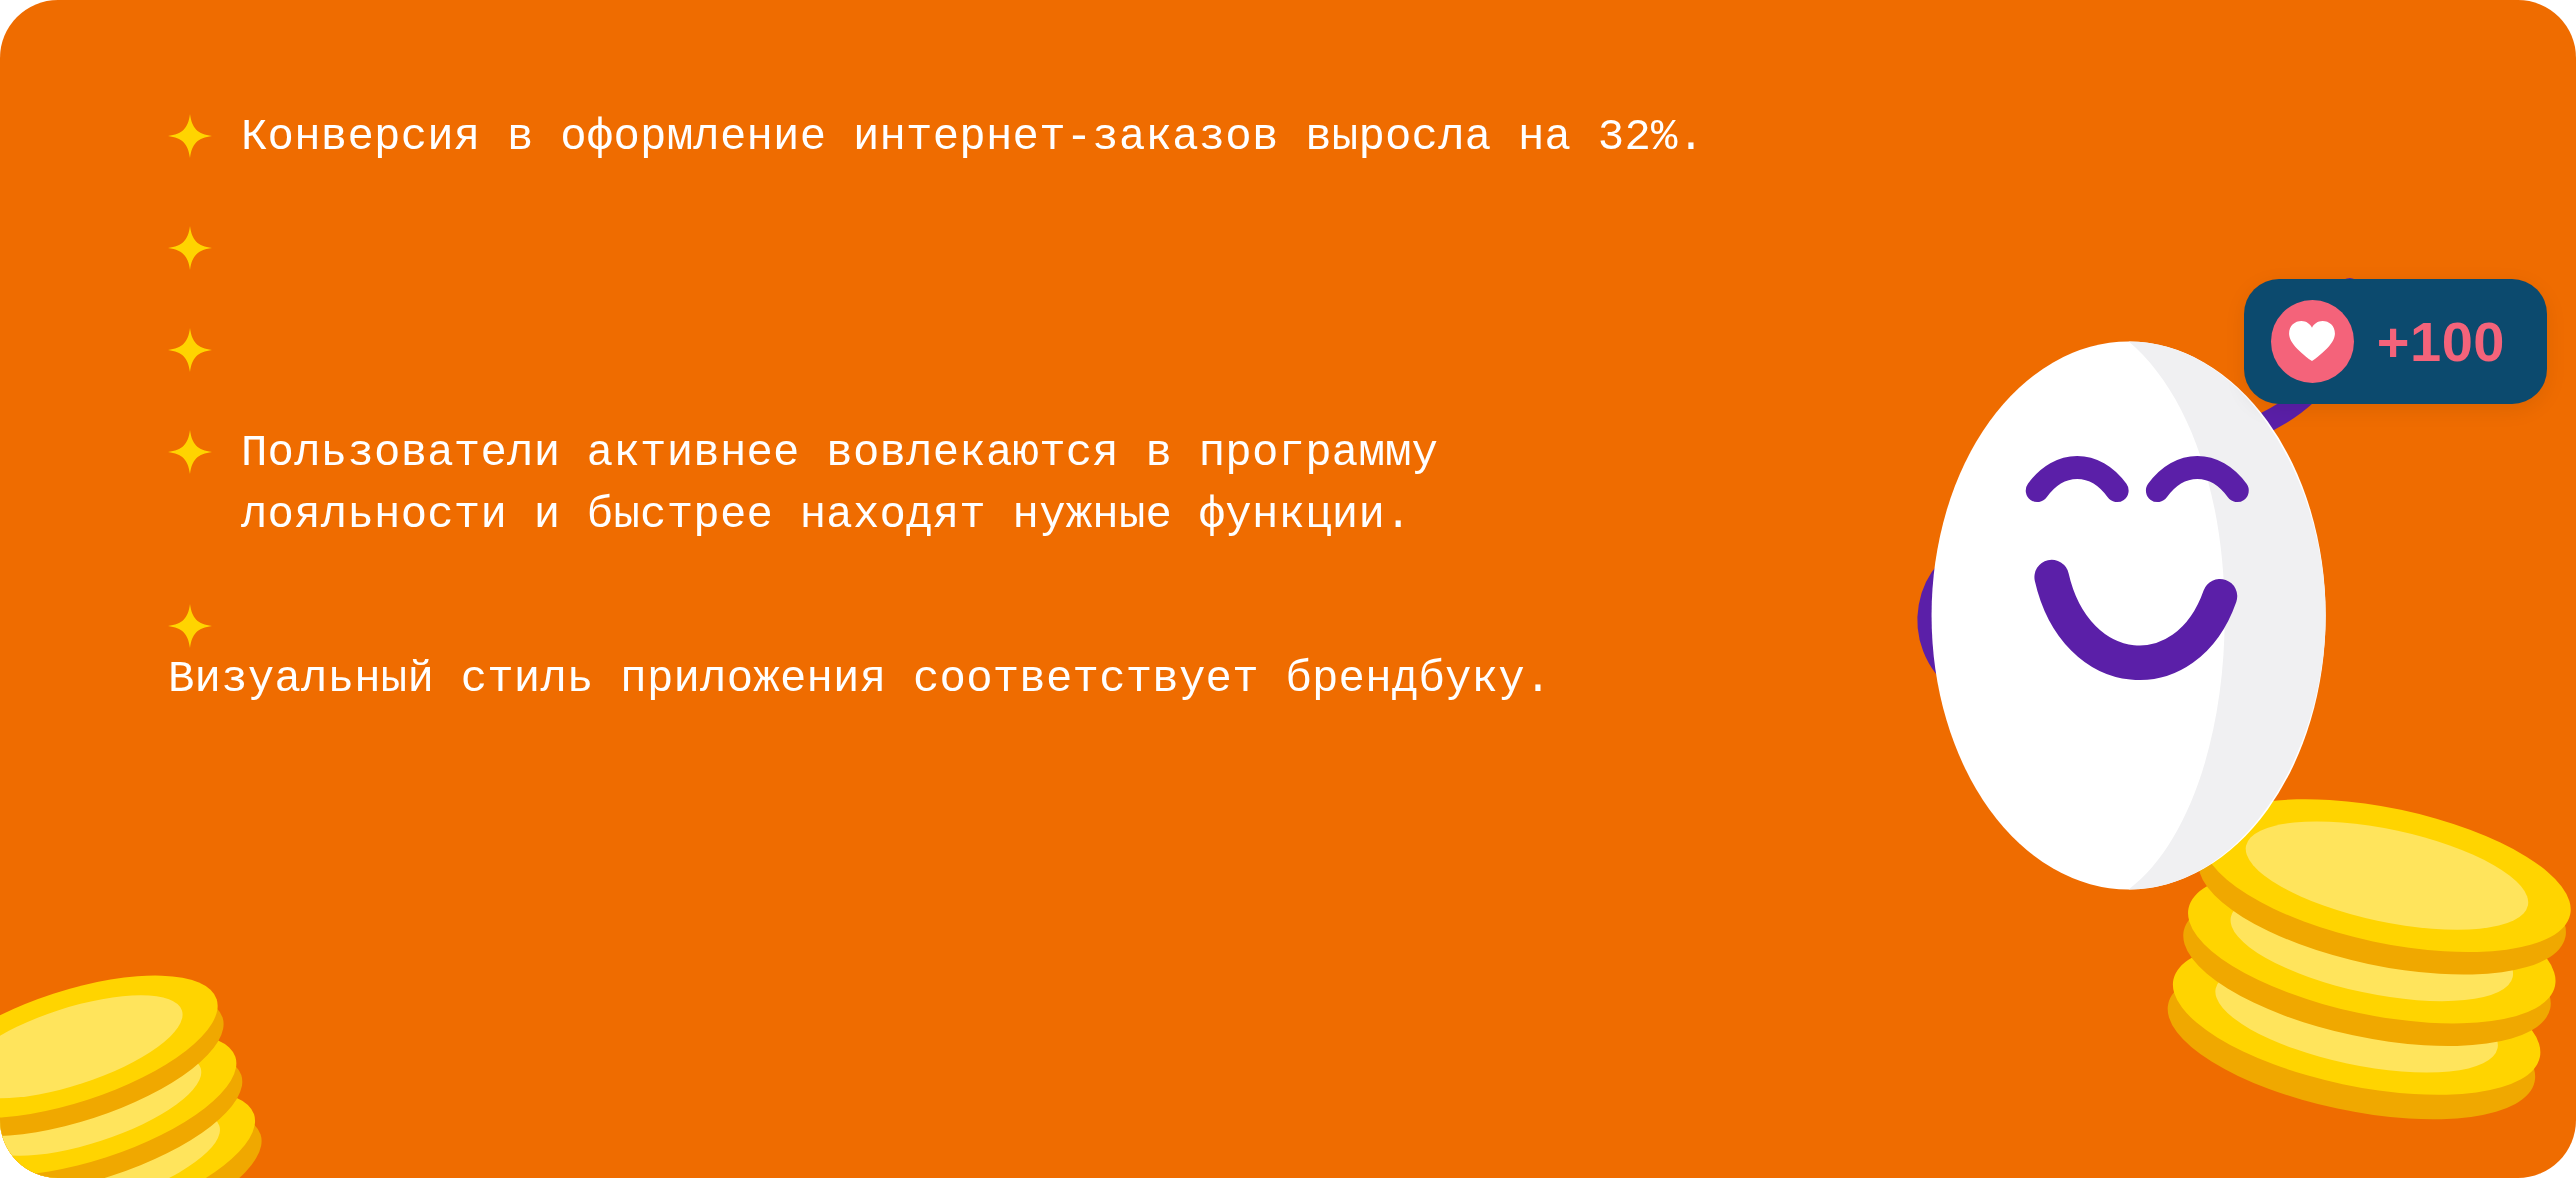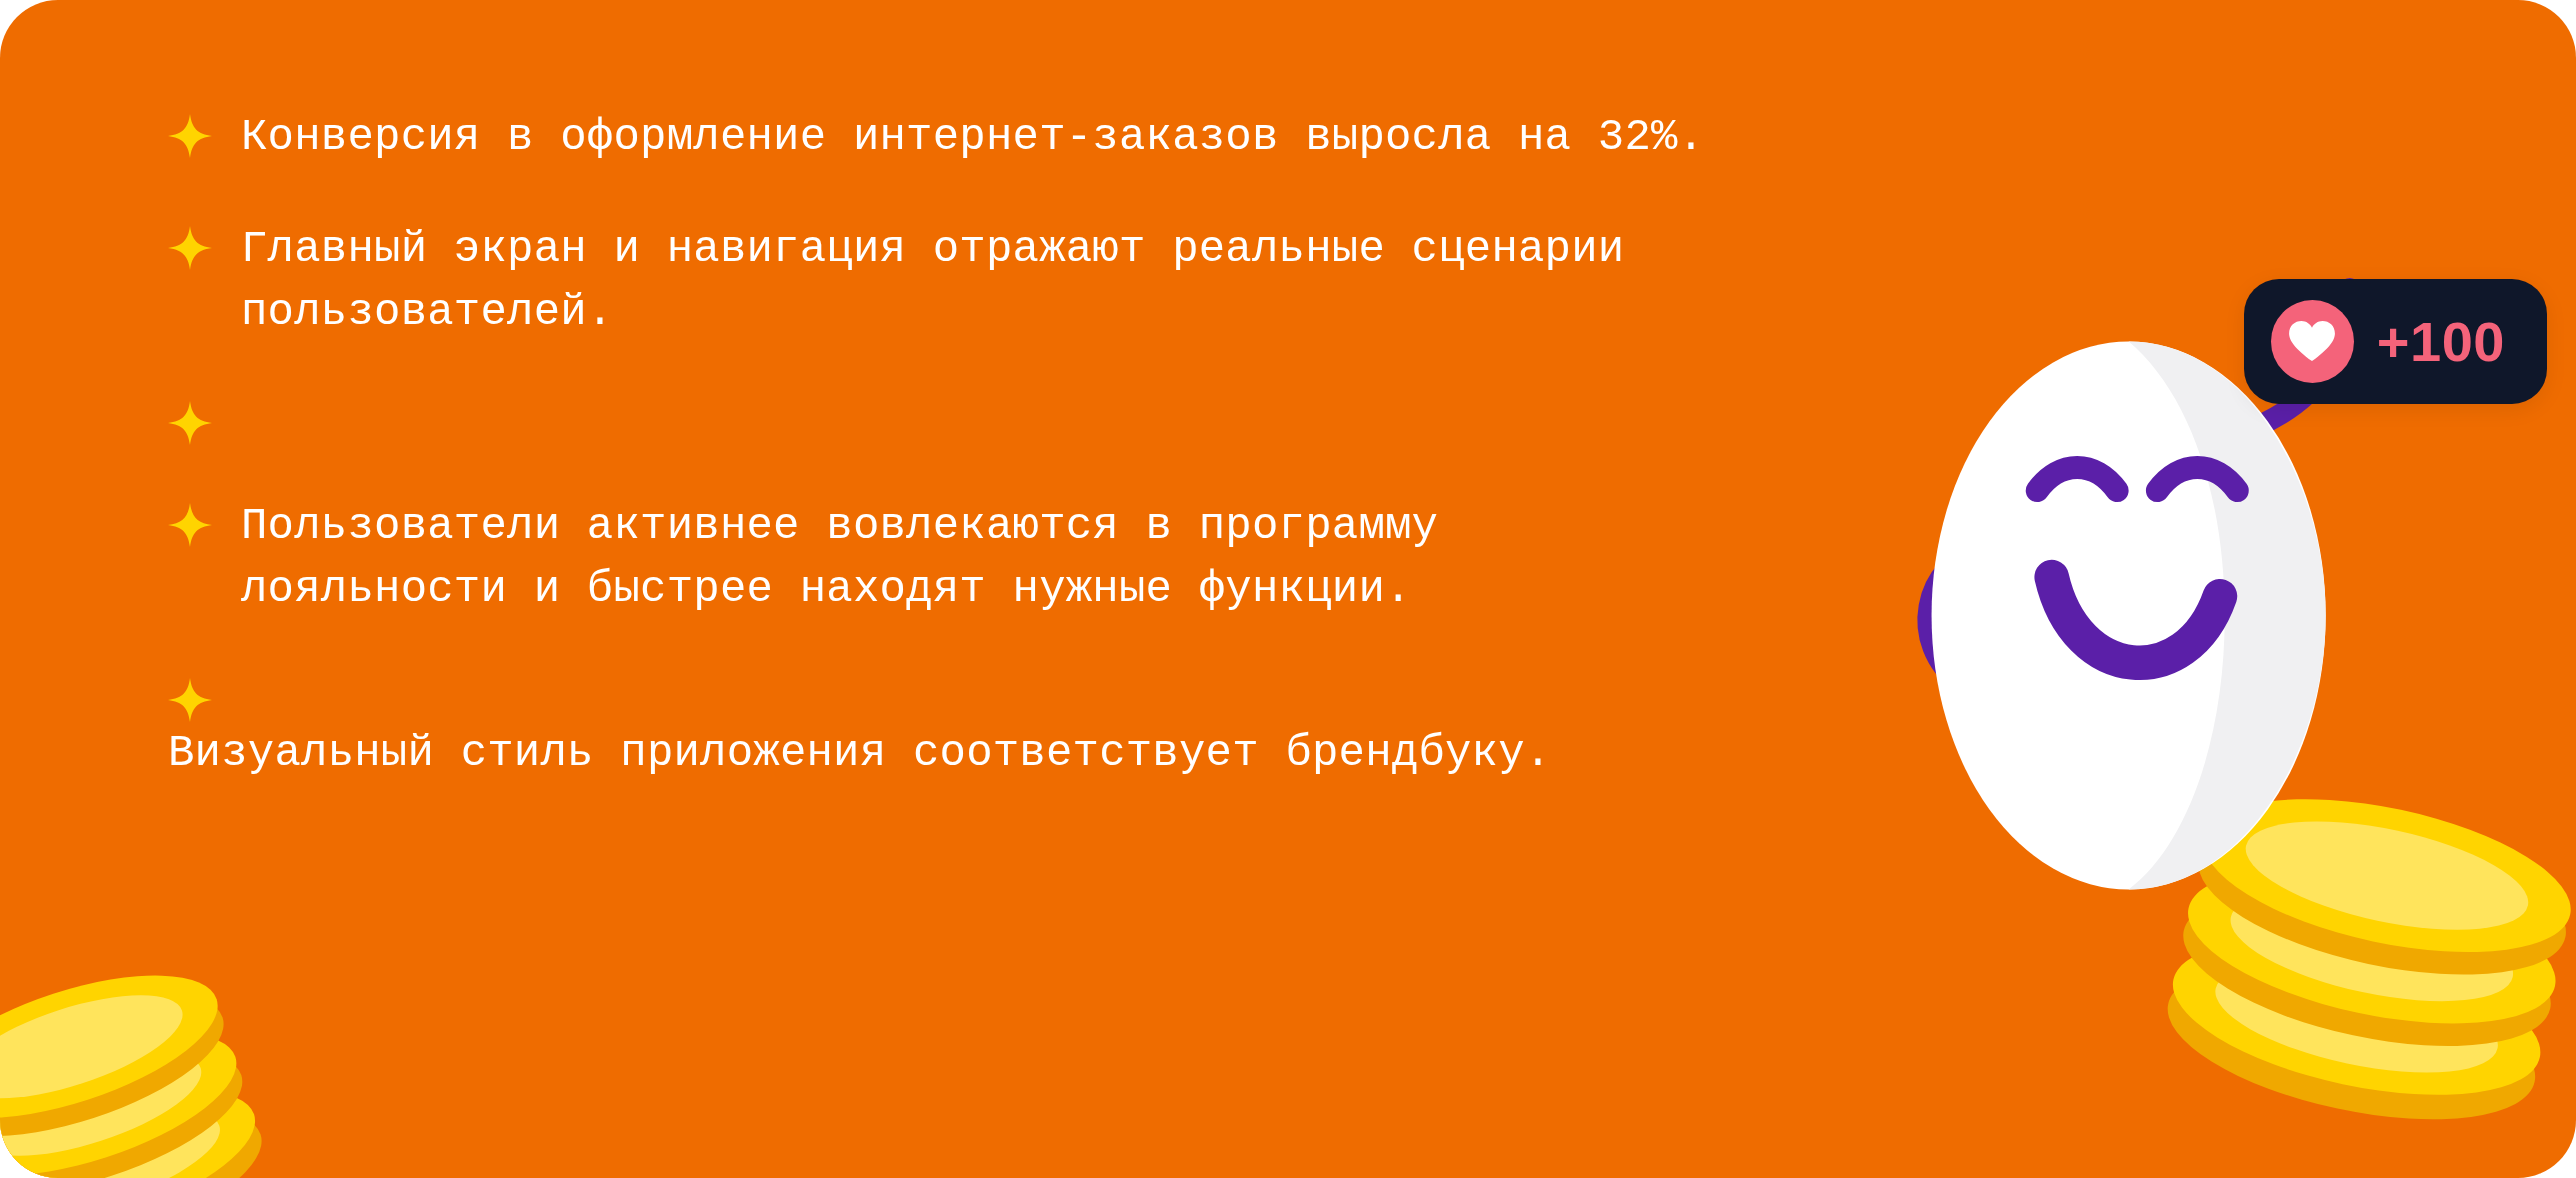--- a/index.html
+++ b/index.html
@@ -61,21 +61,21 @@
     right: 207px;
     top: 231px;
     width: 500px;
     height: 769px;
     z-index: 4;
   }
   .like-badge {
     position: absolute;
     right: 29px;
     top: 279px;
-    background: #0f172a;
+    background: #0c4a6e;
     border-radius: 35px;
     padding: 21px 42px 21px 27px;
     display: flex;
     align-items: center;
     gap: 23px;
     z-index: 6;
     box-shadow: 0 5.8px 21px rgba(0,0,0,0.08);
   }
   .heart-circle {
     width: 83px;
@@ -174,22 +174,20 @@
         </svg>
       </span>
       <span class="bullet-text">Конверсия в оформление интернет-заказов выросла на 32%.</span>
     </li>
     <li class="bullet-item">
       <span class="star-icon">
         <svg width="44" height="44" viewBox="0 0 46 46" xmlns="http://www.w3.org/2000/svg">
           <path d="M23 0 C 25 15, 31 21, 46 23 C 31 25, 25 31, 23 46 C 21 31, 15 25, 0 23 C 15 21, 21 15, 23 0 Z" fill="#ffd400"></path>
         </svg>
       </span>
-      <span class="bullet-text">Главный экран и навигация отражают реальные сценарии
-пользователей.</span>
     </li>
     <li class="bullet-item">
       <span class="star-icon">
         <svg width="44" height="44" viewBox="0 0 46 46" xmlns="http://www.w3.org/2000/svg">
           <path d="M23 0 C 25 15, 31 21, 46 23 C 31 25, 25 31, 23 46 C 21 31, 15 25, 0 23 C 15 21, 21 15, 23 0 Z" fill="#ffd400"></path>
         </svg>
       </span>
     </li>
     <li class="bullet-item">
       <span class="star-icon">

